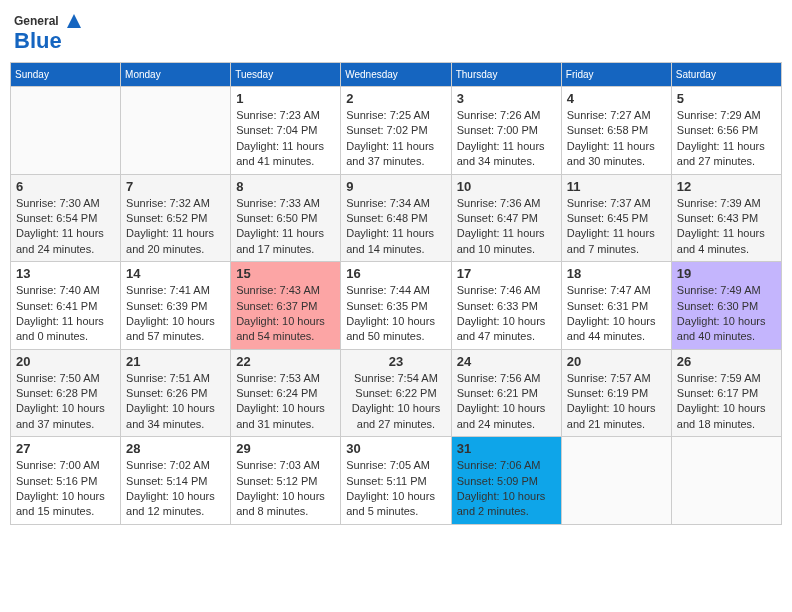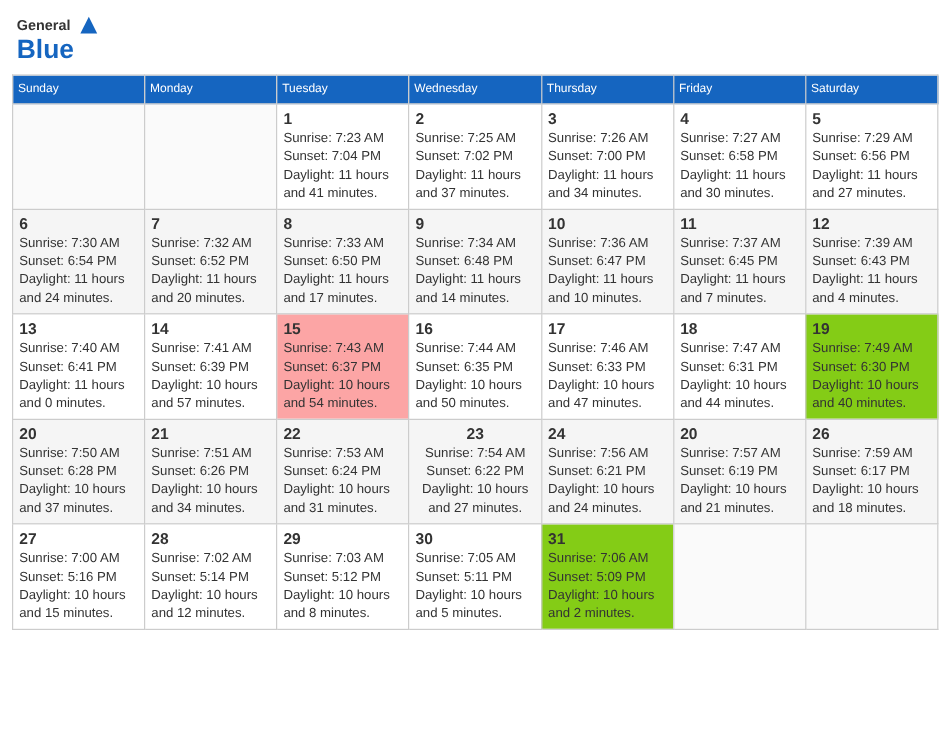--- a/index.html
+++ b/index.html
@@ -187,21 +187,21 @@
           <div class="day-info">Sunrise: 7:44 AM<br>Sunset: 6:35 PM<br>Daylight: 10 hours and 50 minutes.</div>
         </td>
         <td style="background: rgb(255, 255, 255);">
           <span class="day-number">17</span>
           <div class="day-info">Sunrise: 7:46 AM<br>Sunset: 6:33 PM<br>Daylight: 10 hours and 47 minutes.</div>
         </td>
         <td style="background: rgb(255, 255, 255);">
           <span class="day-number">18</span>
           <div class="day-info">Sunrise: 7:47 AM<br>Sunset: 6:31 PM<br>Daylight: 10 hours and 44 minutes.</div>
         </td>
-        <td style="background: #84cc16;">
+        <td style="background: #c4b5fd;">
           <span class="day-number">19</span>
           <div class="day-info">Sunrise: 7:49 AM<br>Sunset: 6:30 PM<br>Daylight: 10 hours and 40 minutes.</div>
         </td>
       </tr>
       <tr>
         <td style="background: rgb(245, 245, 245);">
           <span class="day-number">20</span>
           <div class="day-info">Sunrise: 7:50 AM<br>Sunset: 6:28 PM<br>Daylight: 10 hours and 37 minutes.</div>
         </td>
         <td style="background: rgb(245, 245, 245);">
@@ -239,21 +239,21 @@
           <div class="day-info">Sunrise: 7:02 AM<br>Sunset: 5:14 PM<br>Daylight: 10 hours and 12 minutes.</div>
         </td>
         <td style="background: rgb(255, 255, 255);">
           <span class="day-number">29</span>
           <div class="day-info">Sunrise: 7:03 AM<br>Sunset: 5:12 PM<br>Daylight: 10 hours and 8 minutes.</div>
         </td>
         <td style="background: rgb(255, 255, 255);">
           <span class="day-number">30</span>
           <div class="day-info">Sunrise: 7:05 AM<br>Sunset: 5:11 PM<br>Daylight: 10 hours and 5 minutes.</div>
         </td>
-        <td style="background: #84cc16;">
+        <td style="background: #0ea5e9;">
           <span class="day-number">31</span>
           <div class="day-info">Sunrise: 7:06 AM<br>Sunset: 5:09 PM<br>Daylight: 10 hours and 2 minutes.</div>
         </td>
         <td class="empty-cell" style="background: rgb(250, 250, 250);"></td>
         <td class="empty-cell" style="background: rgb(250, 250, 250);"></td>
       </tr>
     </tbody>
 </table>
 
 </body></html>

